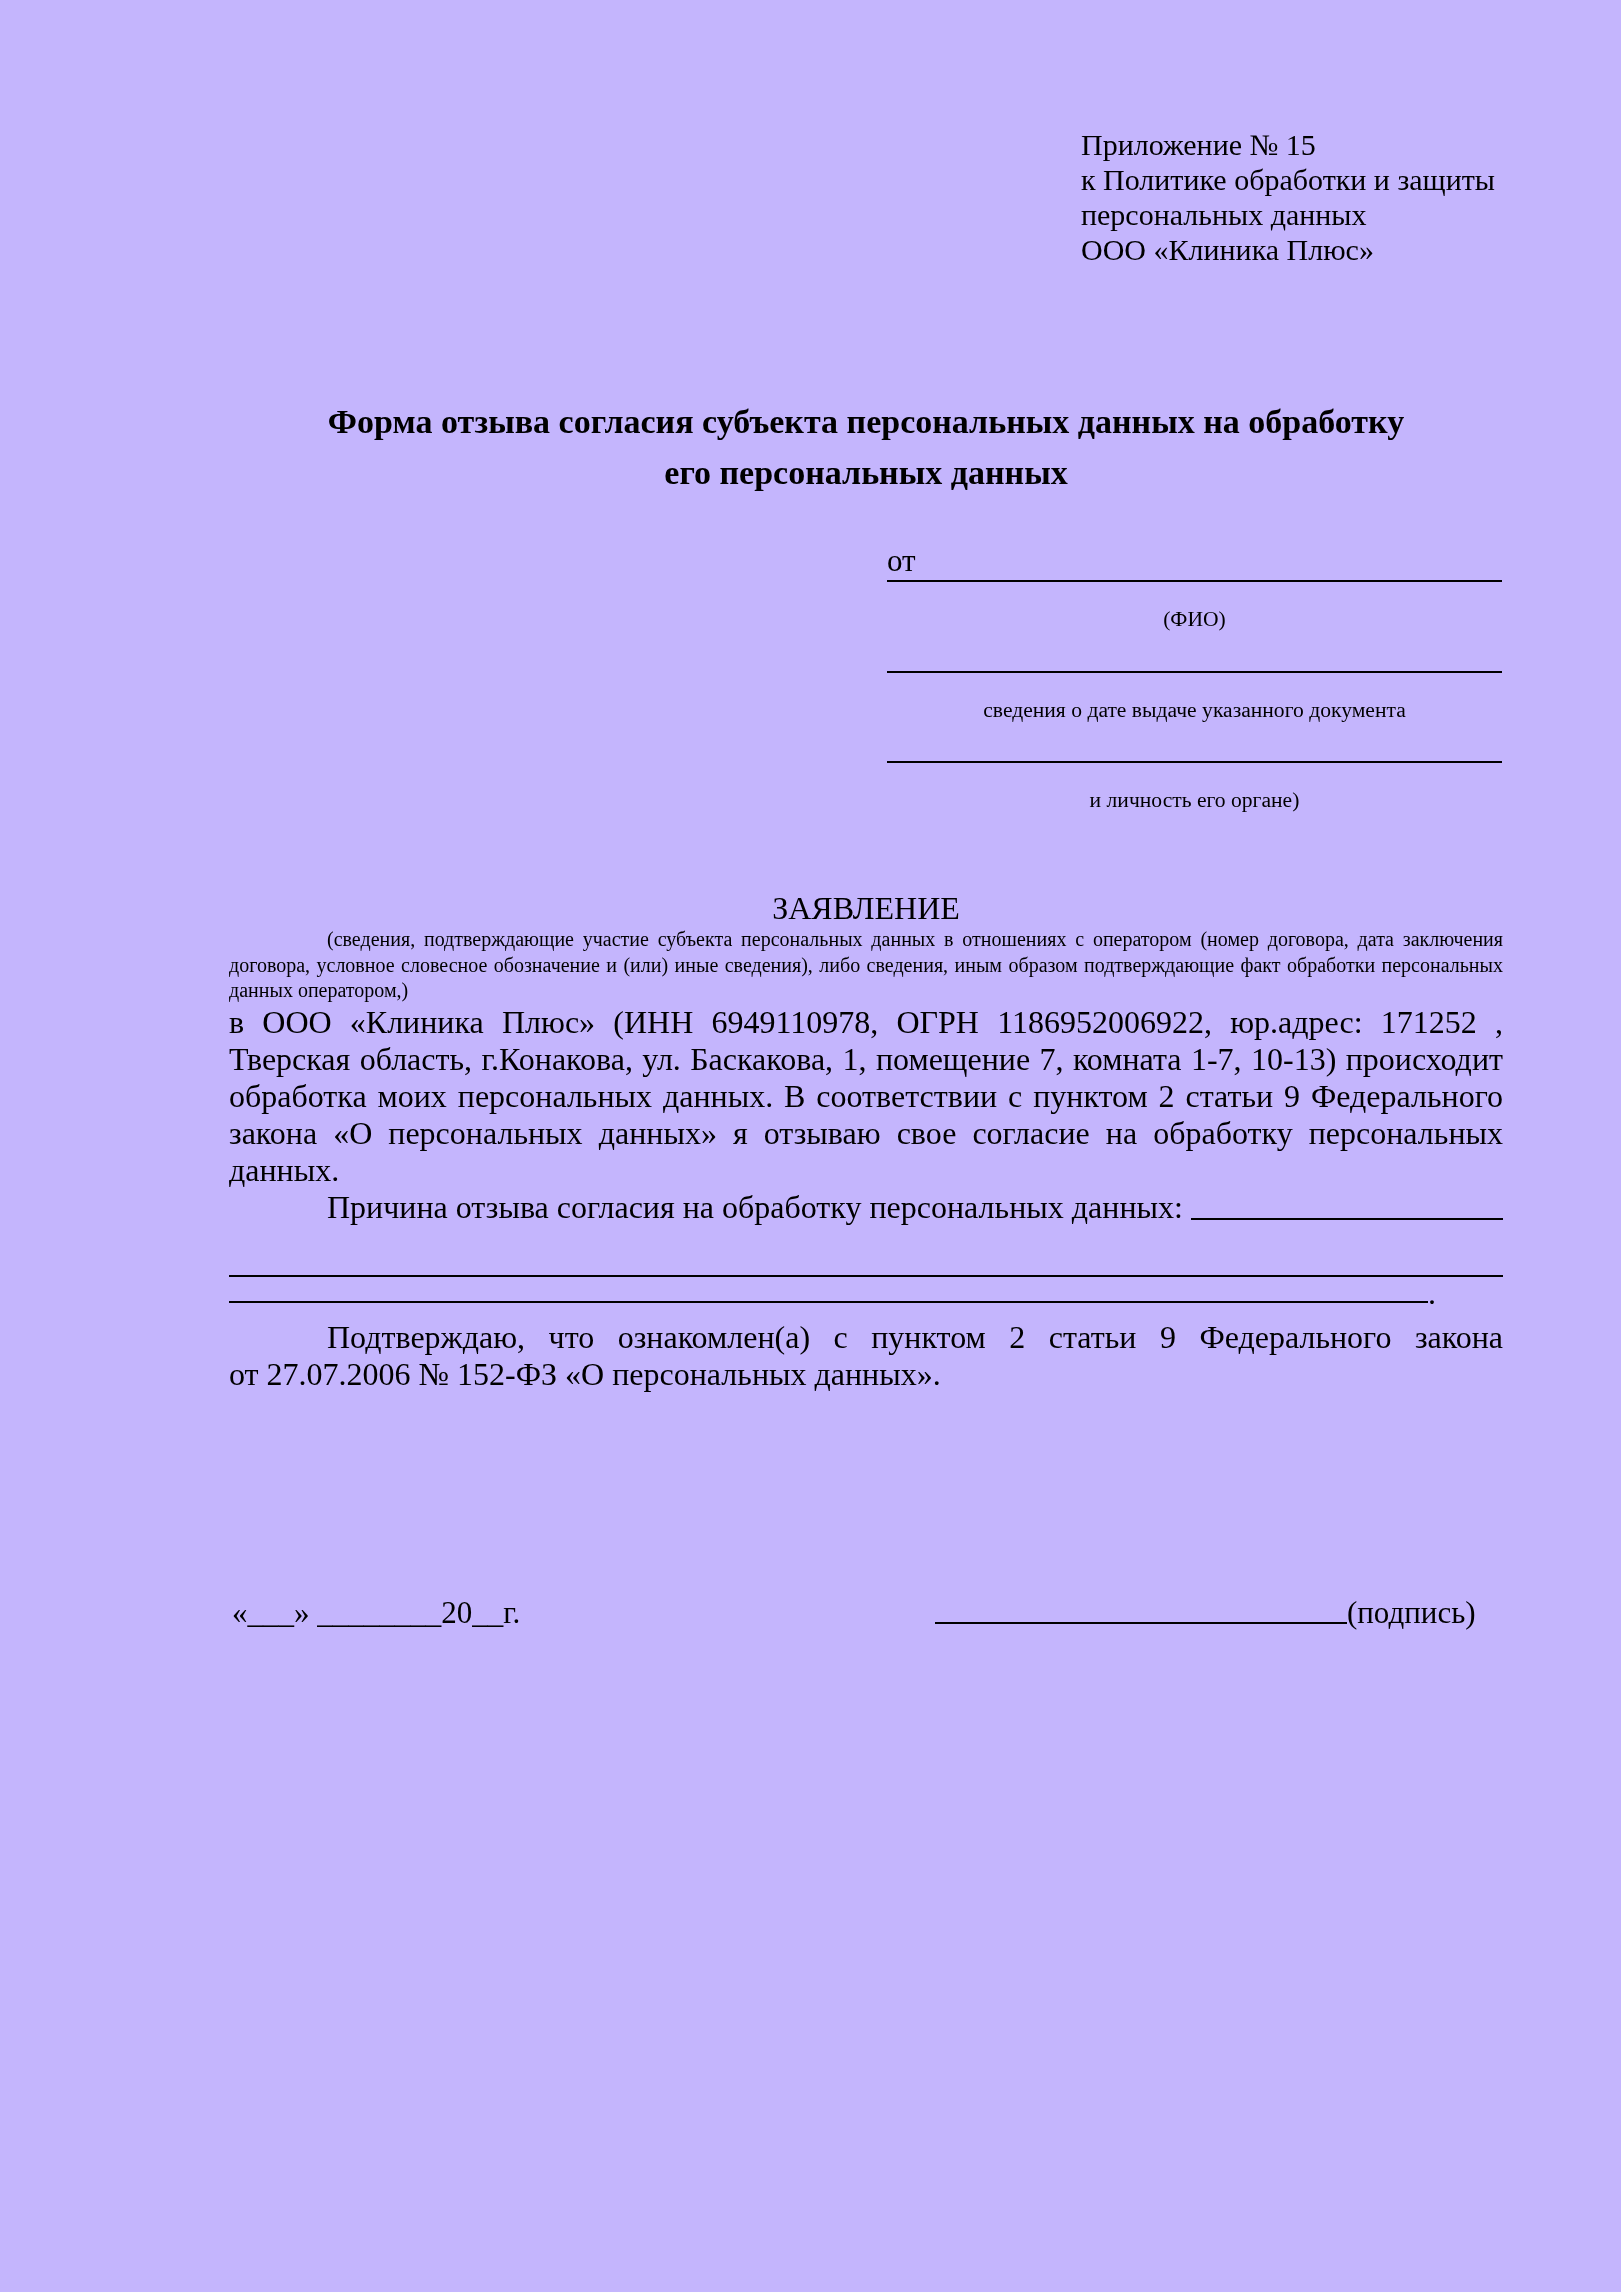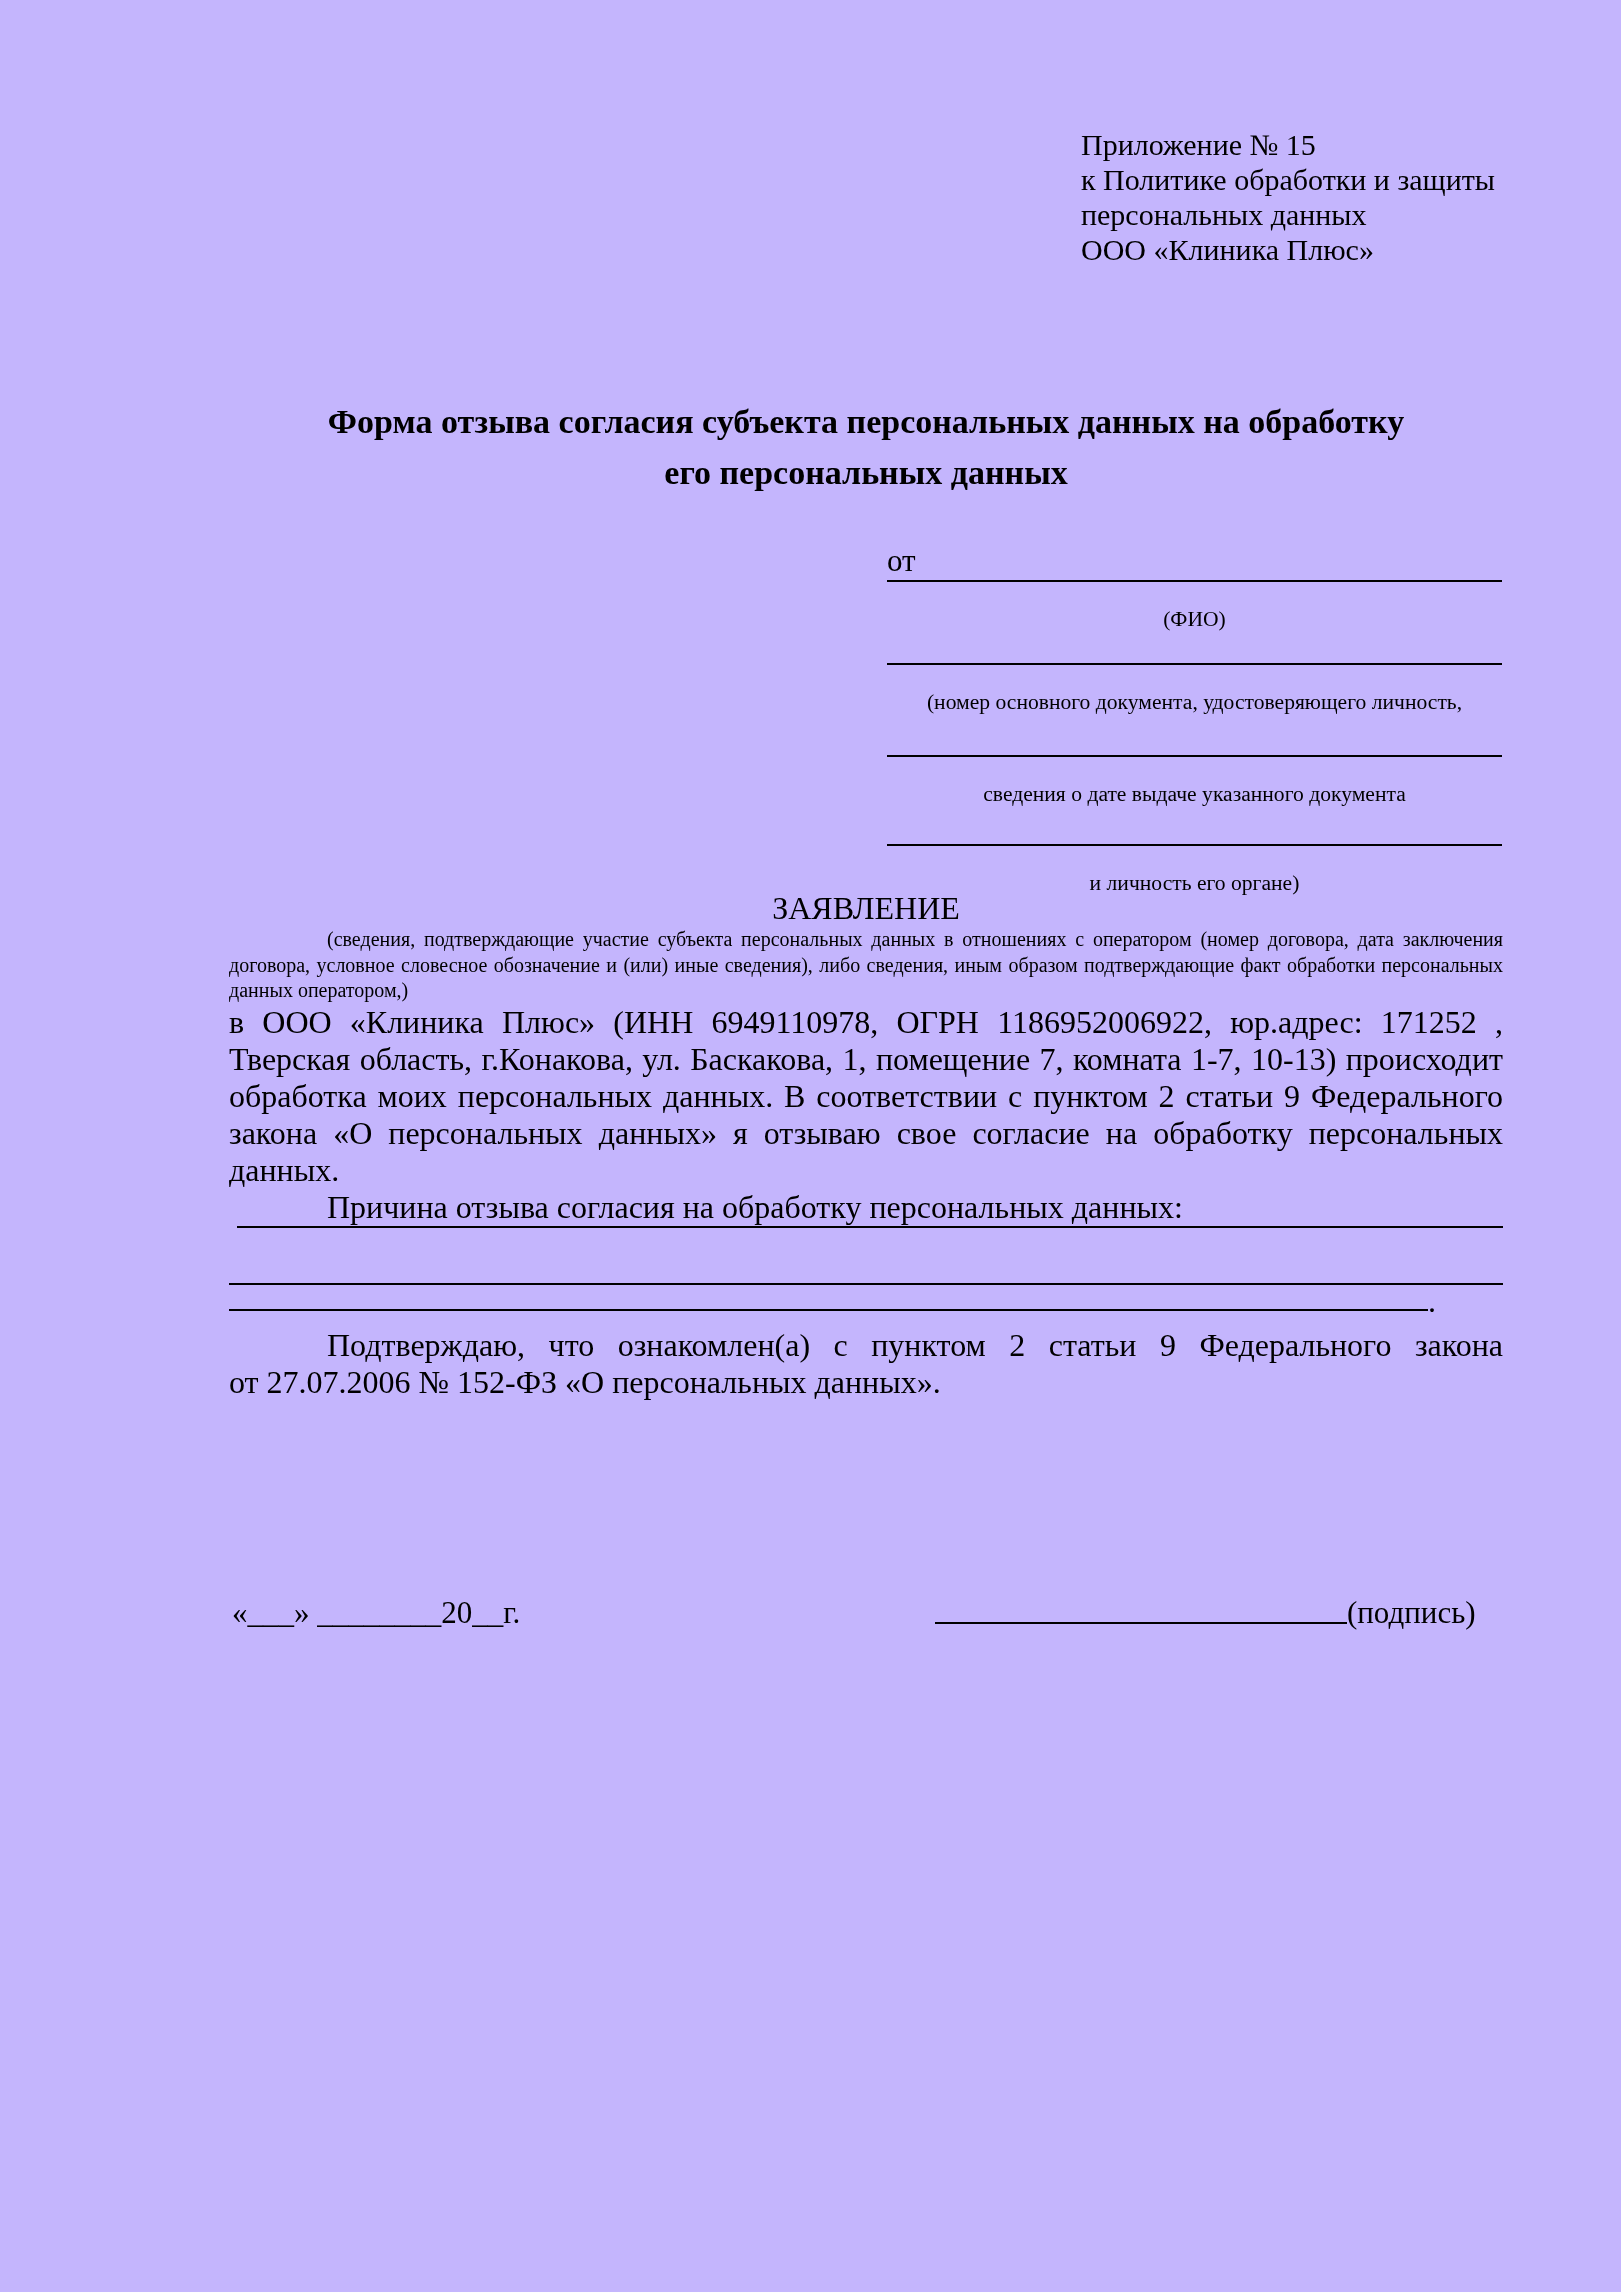--- a/index.html
+++ b/index.html
@@ -83,21 +83,21 @@
 
   .note {
     font-size: 20px;
     line-height: 25.5px;
     text-align: justify;
     text-indent: 98px;
   }
 
   .body-par { text-align: justify; }
 
-  .reason-row { display: flex; flex-direction: column; }
+  .reason-row { display: flex; }
   .reason-row .label { white-space: nowrap; padding-left: 98px; }
 
   .blank-row-full {
     margin-top: 17.6px;
     height: 32px;
     border-bottom: 2.9px solid #000;
   }
   .blank-row-dot {
     display: flex;
     align-items: flex-end;
@@ -168,24 +168,20 @@
     <div>его персональных данных</div>
   </div>
 
   <div class="addressee">
     <div class="from-label">от</div>
 
     <div class="field f1">
       <div class="blank"></div>
       <div class="caption">(ФИО)</div>
     </div>
-    <div class="field f2">
-      <div class="blank"></div>
-      <div class="caption">(номер основного документа, удостоверяющего личность,</div>
-    </div>
     <div class="field f3">
       <div class="blank"></div>
       <div class="caption">сведения о дате выдаче указанного документа</div>
     </div>
     <div class="field f4">
       <div class="blank"></div>
       <div class="caption">и личность его органе)</div>
     </div>
   </div>
 

